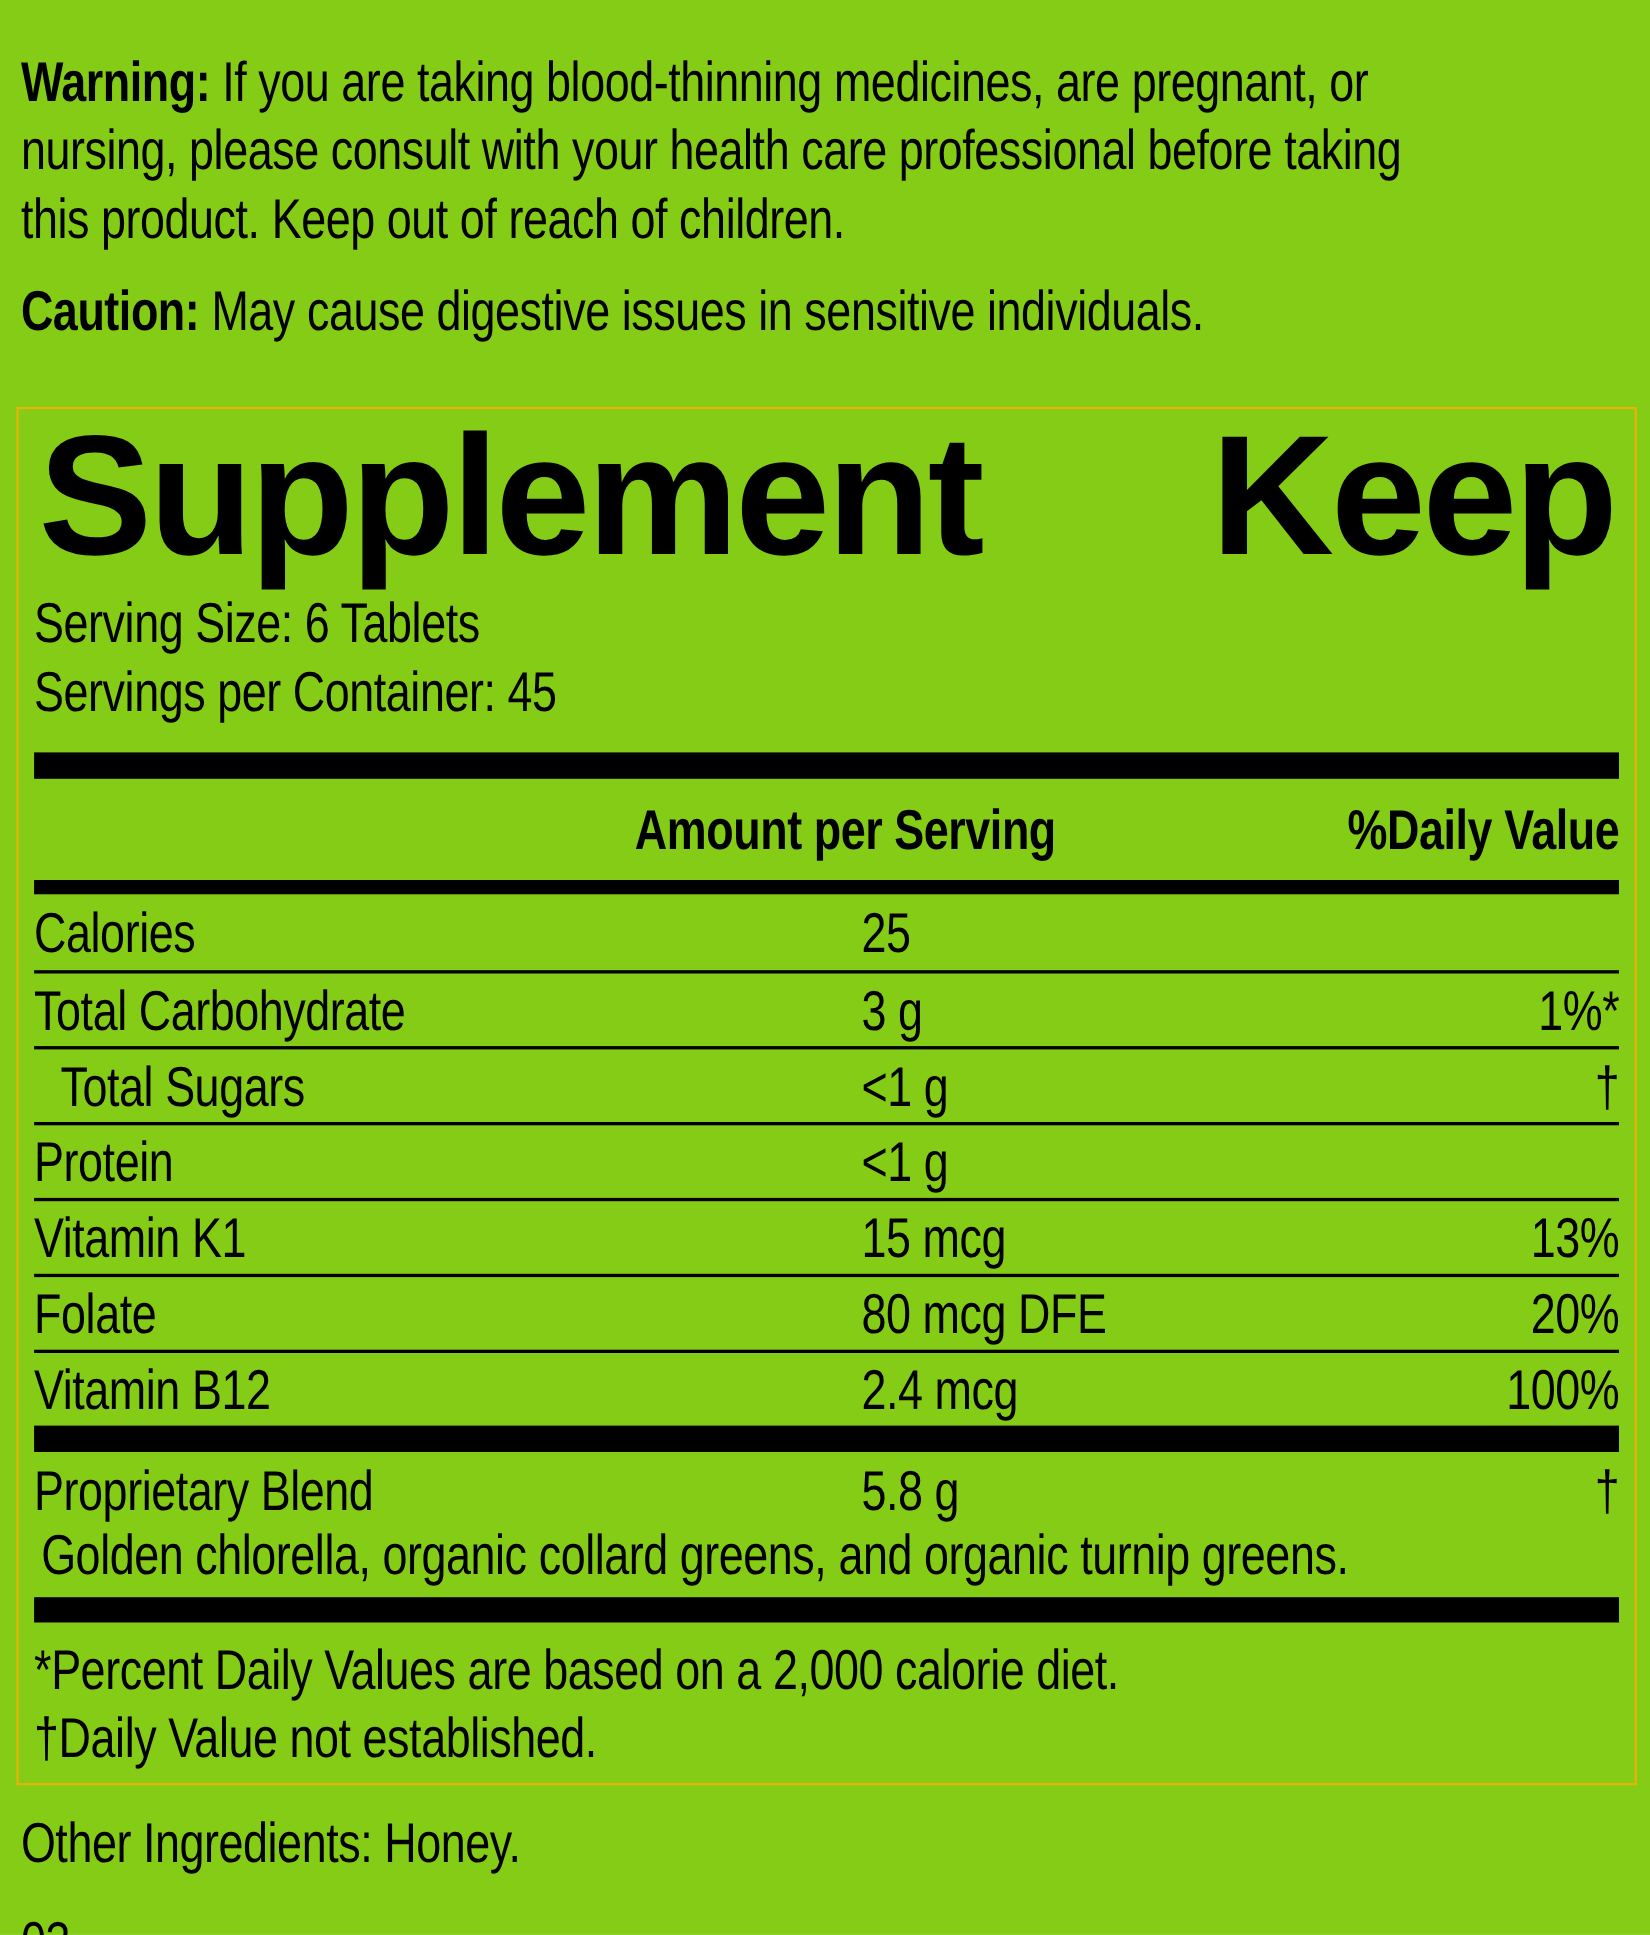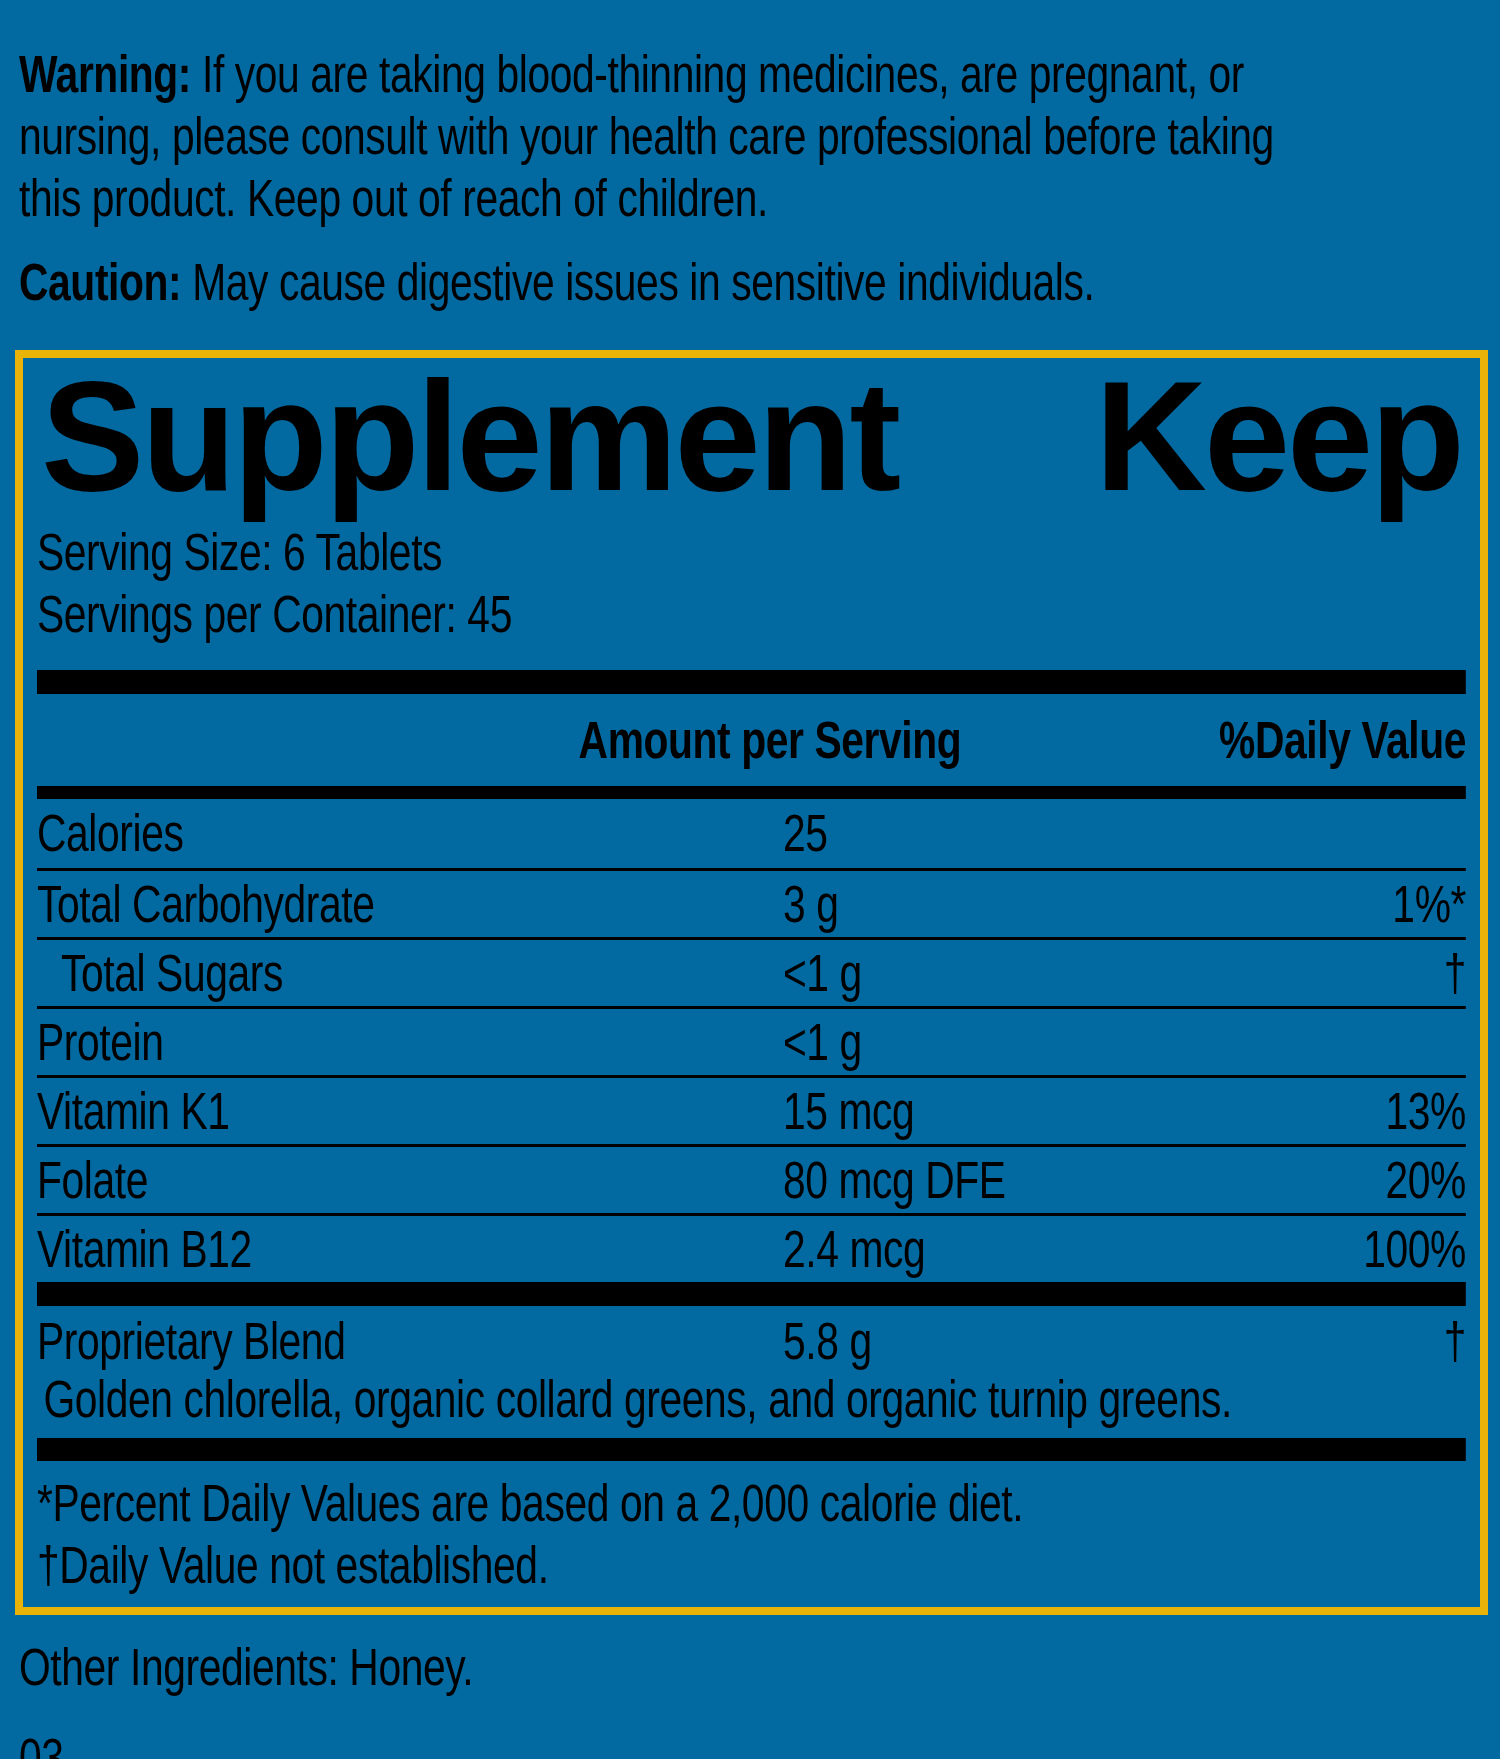--- a/index.html
+++ b/index.html
@@ -4,40 +4,40 @@
 <style>
   html, body { margin: 0; padding: 0; background: #ffffff; }
   body {
     width: 1500px; height: 1759px;
     color: #000;
     font-family: "Liberation Sans", "DejaVu Sans", sans-serif;
     overflow: hidden;
   }
   * { box-sizing: border-box; }
 
-  .page { position: relative; width: 1500px; height: 1759px; overflow: hidden; background:#0369a1; }
+  .page { position: relative; width: 1500px; height: 1759px; overflow: hidden; background:#84cc16; }
 
   
   .cond { transform: scaleX(0.8); transform-origin: 0 0; }
 
   .para {
     margin: 0 0 0 19px;
     width: 1840px;           
     font-size: 51px;
     line-height: 62px;
     letter-spacing: -0.5px;
   }
   .warning-para { margin-top: 44px; }
   .caution-para { margin-top: 22px; }
   .prewrap { white-space: pre-line; }
 
   
   .facts-box {
-    margin: 36px 12px 0 15px;
-    border: 8px solid #eab308;
+    margin: 56px 12px 0 15px;
+    border: 2px solid #eab308;
     padding: 4px 14px 10px 14px;
   }
   .title-row {
     display: flex;
     justify-content: space-between;
     align-items: baseline;
     font-weight: bold;
     font-size: 155px;
     line-height: 150px;
     letter-spacing: -3px;

